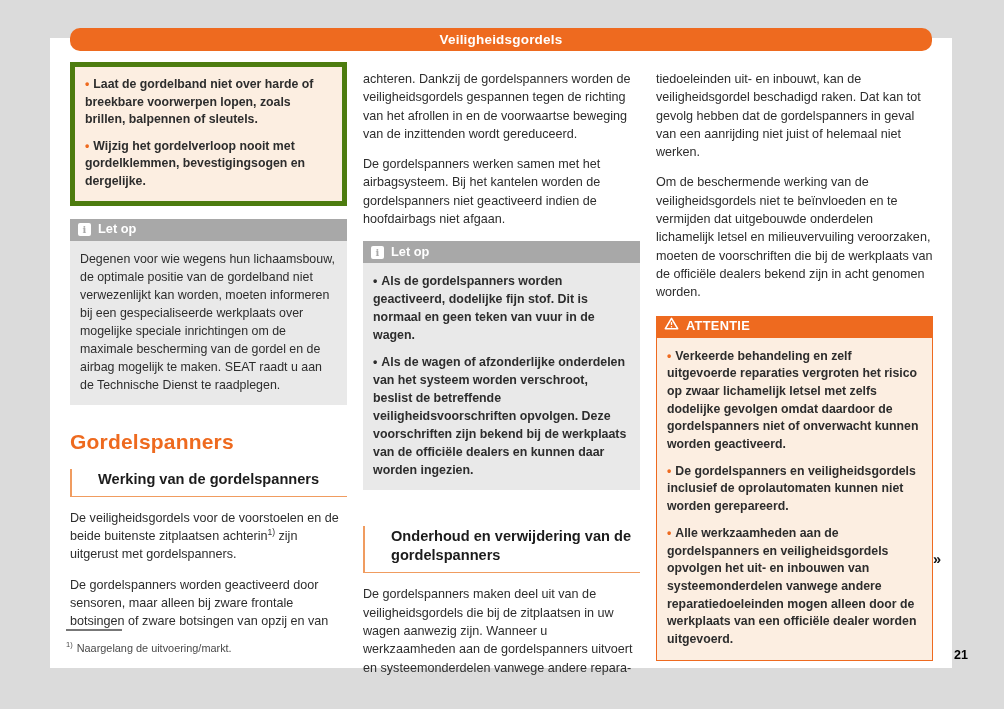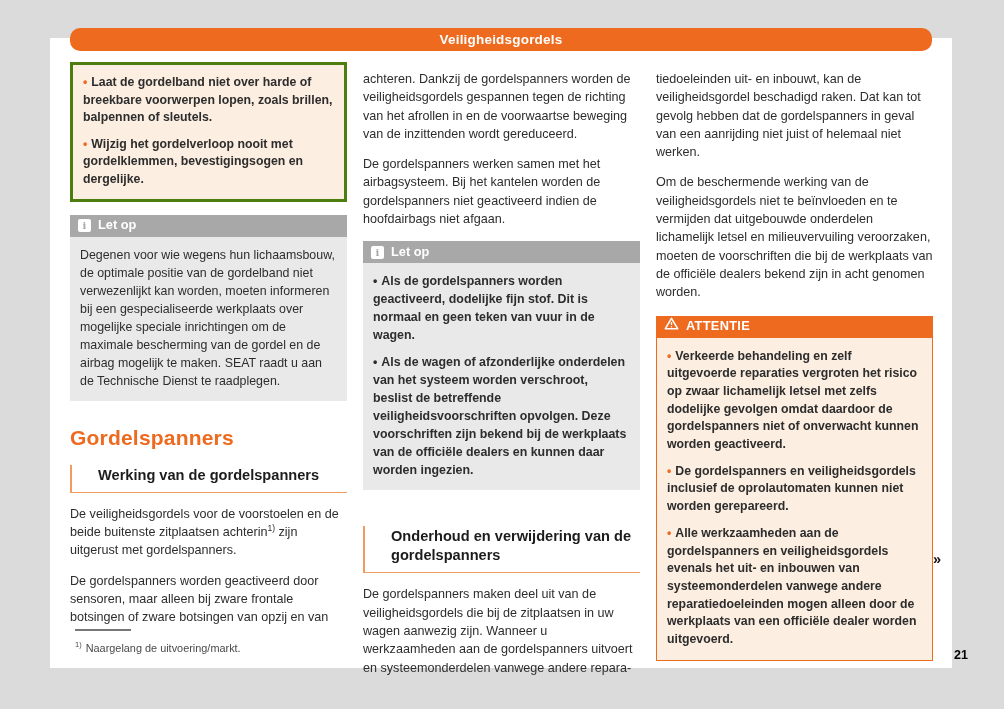--- a/index.html
+++ b/index.html
@@ -24,21 +24,21 @@
   }
   .col { position:absolute; top:62px; width:277px; font-size:12.6px; line-height:18.3px; }
   .col-1 { left:70px; }
   .col-2 { left:363px; }
   .col-3 { left:656px; }
   .para { margin-top:12px; }
   .para.first { margin-top:8px; }
 
   
   .warn-box {
-    border:3px solid #4d7c0f; background:#fceee1;
+    border:5px solid #4d7c0f; background:#fceee1;
     padding:9px 10px 10px 10px;
   }
   .warn-box .w-item { font-weight:bold; font-size:12.3px; line-height:17.6px; margin-top:9px; }
   .warn-box .w-item:first-child { margin-top:0; }
   .bullet-orange { color:#ee6a1f; font-weight:bold; margin-right:4px; }
   .bullet-dark { color:#2d2d2d; font-weight:bold; margin-right:4px; }
 
   
   .note-box { margin-top:13px; }
   .note-header {
@@ -77,21 +77,21 @@
     letter-spacing:0.3px;
   }
   .attention-body {
     background:#fceee1; border:1px solid #ee6a1f; border-top:none;
     padding:10px 10px 11px 10px; font-size:12.3px; line-height:17.7px;
   }
   .attention-body .a-item { font-weight:bold; margin-top:9px; }
   .attention-body .a-item:first-child { margin-top:0; }
 
   
-  .footnote { position:absolute; left:75px; top:629px; width:277px; }
+  .footnote { position:absolute; left:66px; top:629px; width:277px; }
   .footnote-rule { width:56px; border-top:2px solid #777777; margin-bottom:7px; }
   .footnote-text { font-size:10.9px; color:#4a4a4a; line-height:14px; }
   .footnote-text sup { font-size:7.5px; margin-right:4px; }
 
   .continuation-marker {
     position:absolute; left:933px; top:551px; font-size:14.5px; font-weight:bold; color:#111111;
   }
   .page-number {
     position:absolute; left:954px; top:648px; font-size:12.5px; font-weight:bold; color:#000000;
   }
@@ -155,21 +155,21 @@
             <path d="M10 2 L18.5 16.2 L1.5 16.2 Z" fill="none" stroke="#ffffff" stroke-width="2.2" stroke-linejoin="round"></path>
             <line x1="10" y1="7" x2="10" y2="11" stroke="#ffffff" stroke-width="1.8"></line>
             <circle cx="10" cy="13.6" r="1" fill="#ffffff"></circle>
           </svg>
       </span>
       <span>ATTENTIE</span>
     </div>
     <div class="attention-body">
       <div class="a-item"><span class="bullet-orange">•</span><span>Verkeerde behandeling en zelf uitgevoerde reparaties vergroten het risico op zwaar lichamelijk letsel met zelfs dodelijke gevolgen omdat daardoor de gordelspanners niet of onverwacht kunnen worden geactiveerd.</span></div>
       <div class="a-item"><span class="bullet-orange">•</span><span>De gordelspanners en veiligheidsgordels inclusief de oprolautomaten kunnen niet worden gerepareerd.</span></div>
-      <div class="a-item"><span class="bullet-orange">•</span><span>Alle werkzaamheden aan de gordelspanners en veiligheidsgordels evenals het uit- en inbouwen van systeemonderdelen vanwege andere reparatiedoeleinden mogen alleen door de werkplaats van een officiële dealer worden uitgevoerd.</span></div>
+      <div class="a-item"><span class="bullet-orange">•</span><span>Alle werkzaamheden aan de gordelspanners en veiligheidsgordels opvolgen het uit- en inbouwen van systeemonderdelen vanwege andere reparatiedoeleinden mogen alleen door de werkplaats van een officiële dealer worden uitgevoerd.</span></div>
     </div>
   </div>
 </div>
 
 <div class="footnote">
   <div class="footnote-rule"></div>
   <div class="footnote-text"><sup>1)</sup><span>Naargelang de uitvoering/markt.</span></div>
 </div>
 
 <div class="continuation-marker">»</div>

